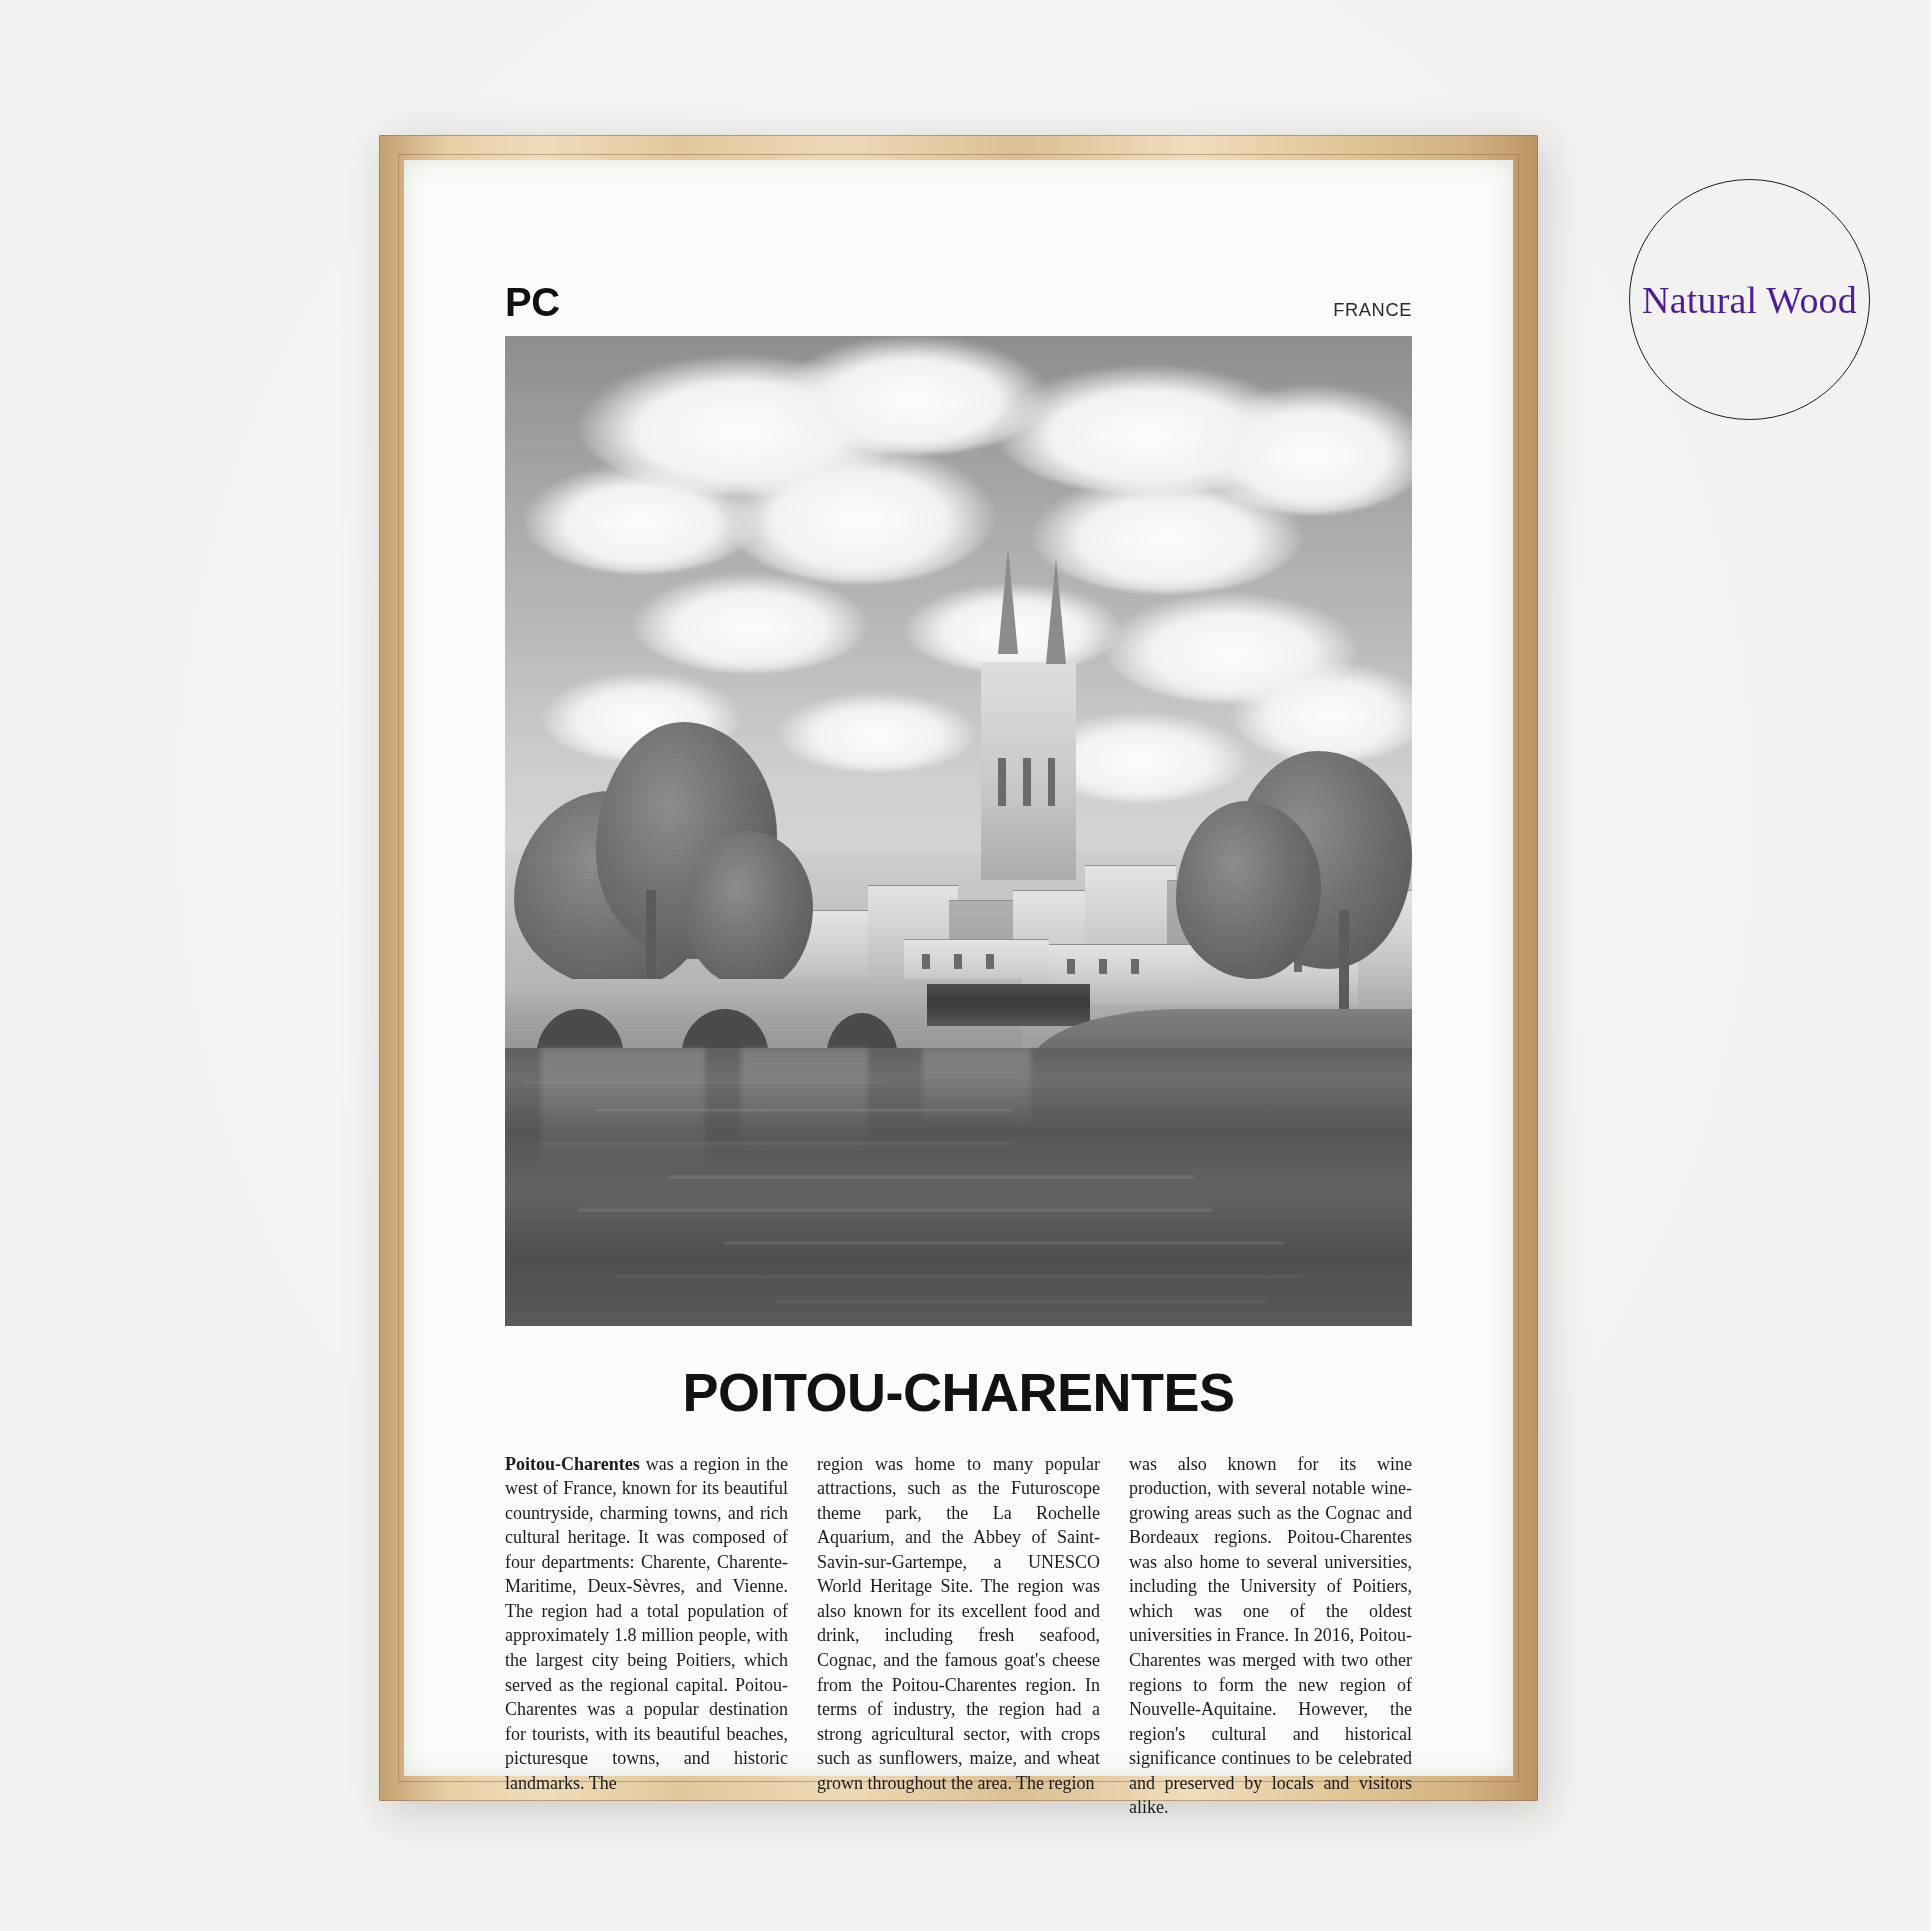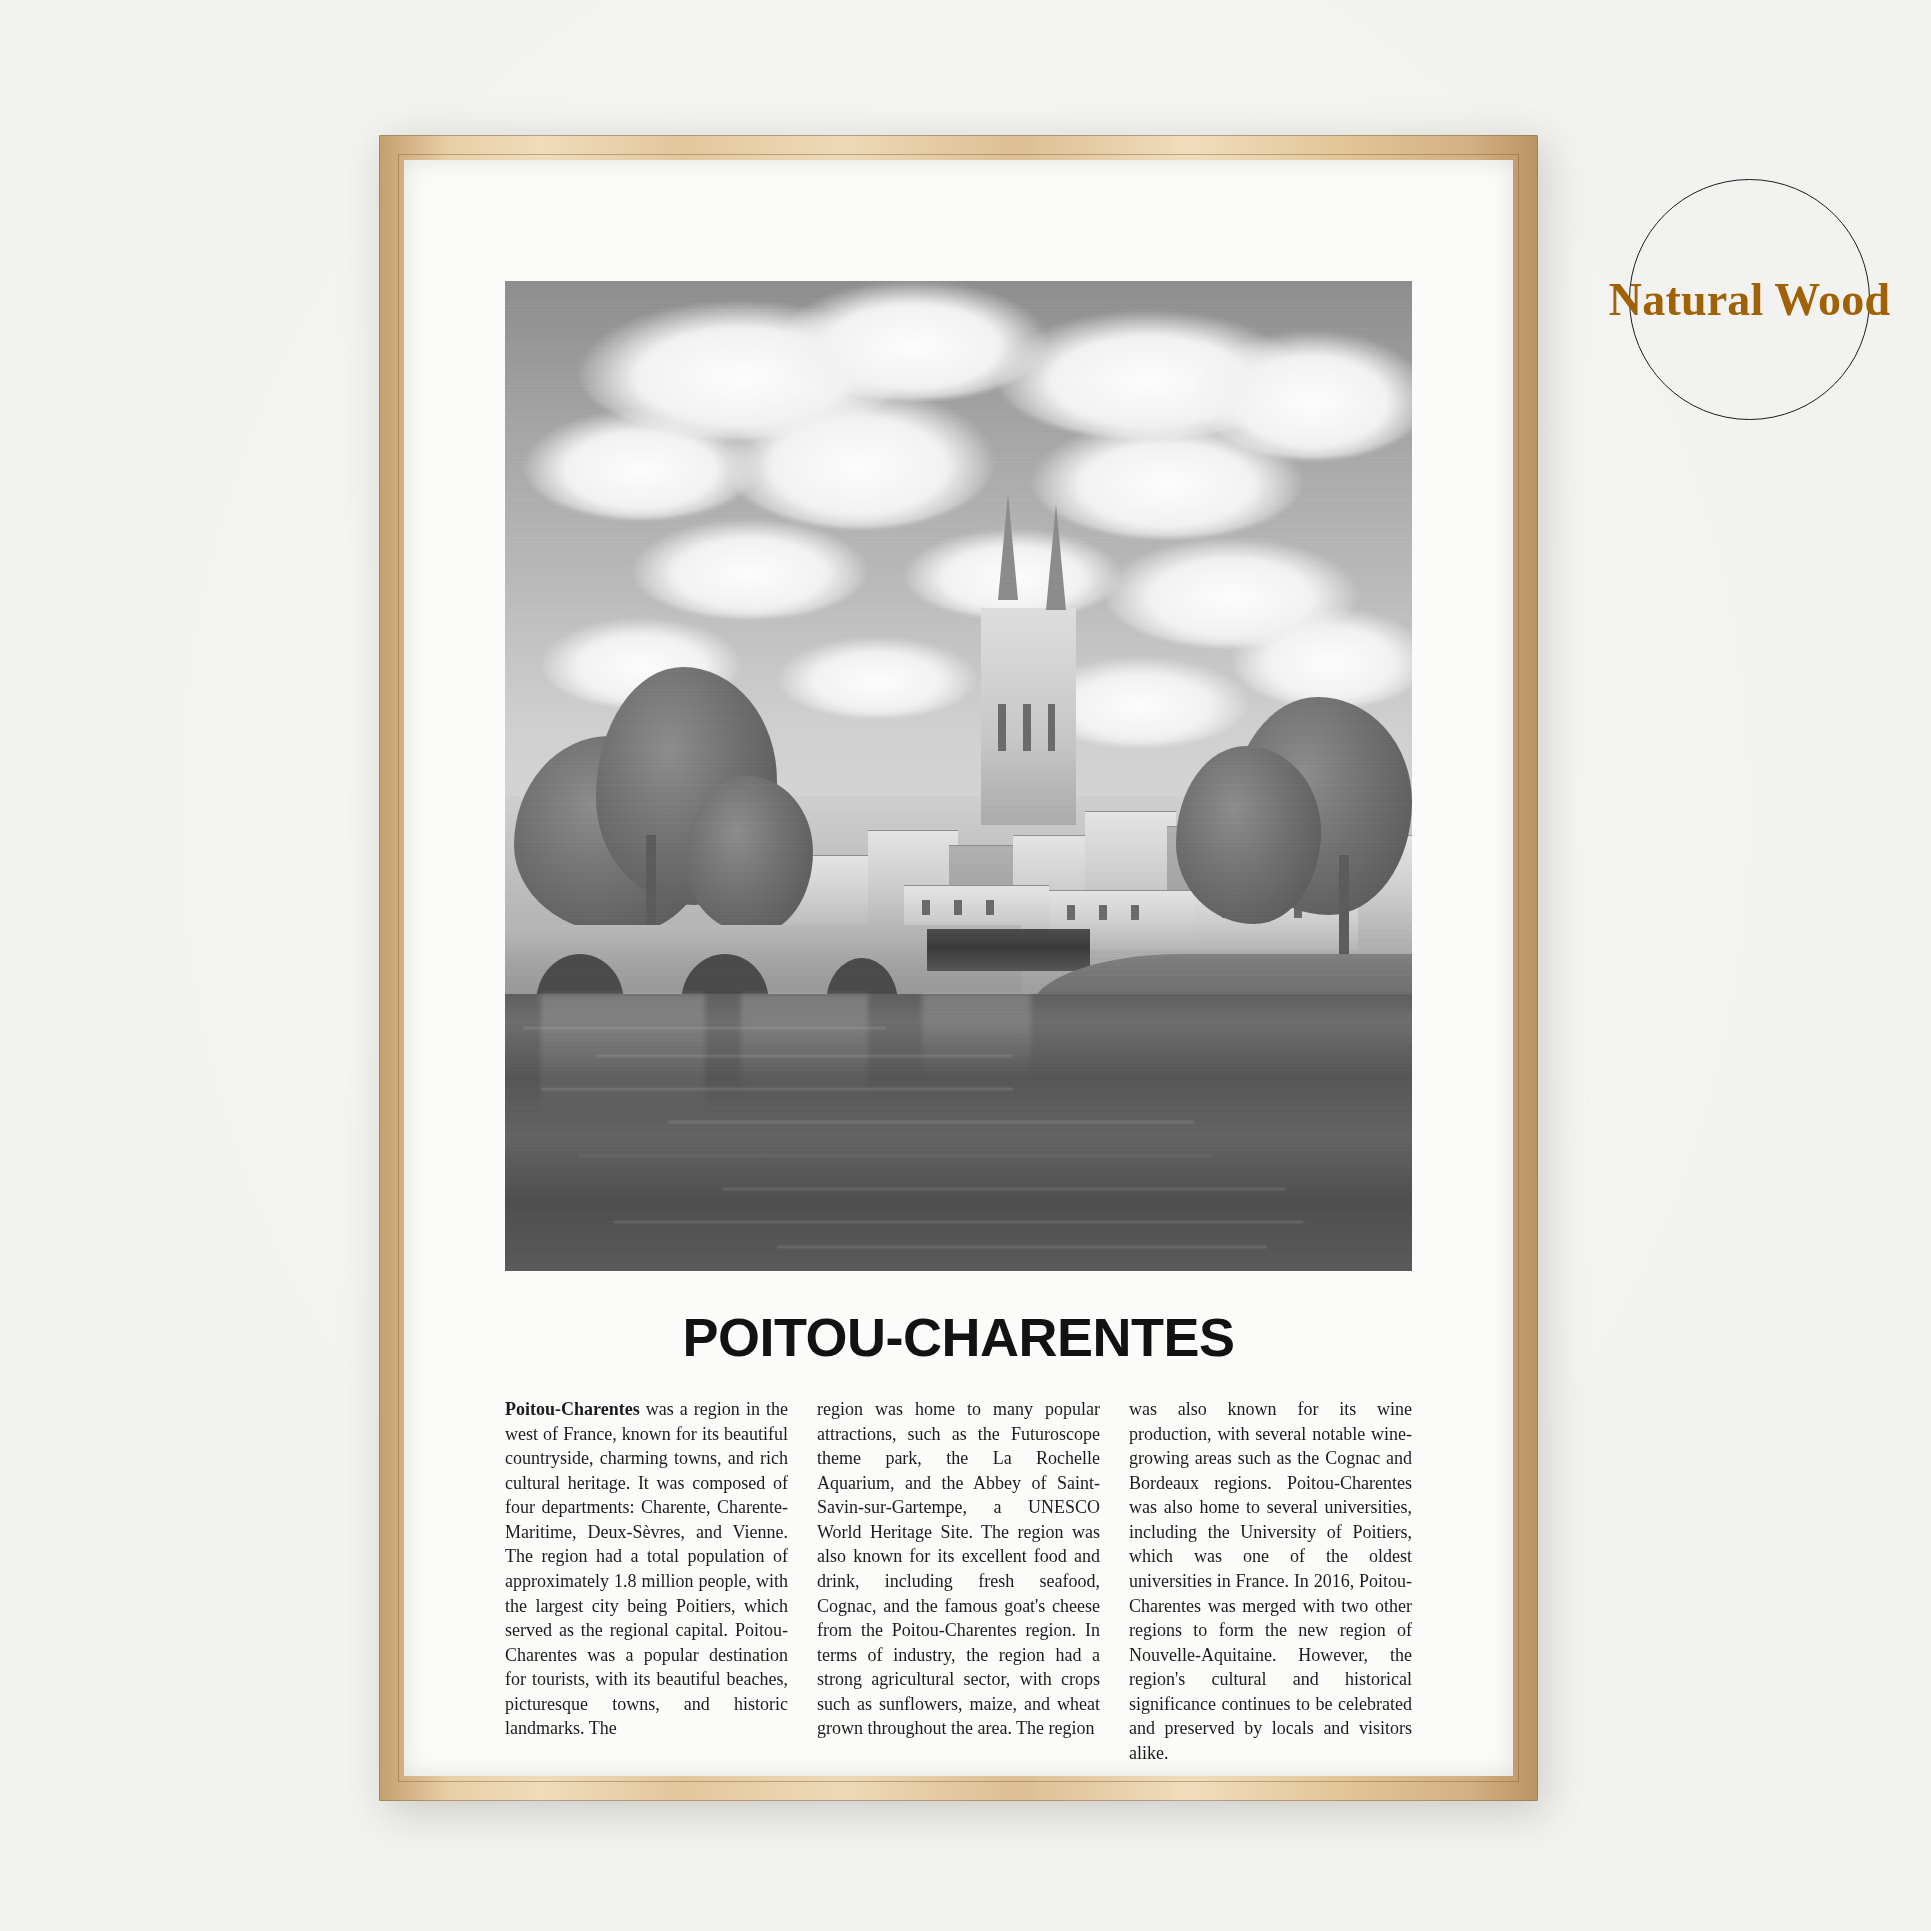--- a/index.html
+++ b/index.html
@@ -25,23 +25,23 @@
     border: 1.9px solid #1c1c1c;
     border-radius: 50%;
     display: flex;
     align-items: center;
     justify-content: center;
     background: transparent;
     box-sizing: border-box;
   }
   #badge span {
     font-family: "Liberation Serif", serif;
-    font-weight: bold;
-    font-size: 46px;
-    color: #a16207;
+    font-weight: normal;
+    font-size: 38px;
+    color: #4c1d95;
     letter-spacing: 0.2px;
     white-space: nowrap;
   }
 
   
   #frame-shadow {
     position: absolute;
     left: 386px;
     top: 143px;
     width: 1159px;
@@ -284,20 +284,24 @@
 <div id="badge">
   <span>Natural Wood</span>
 </div>
 
 <div id="frame-shadow"></div>
 
 <div id="frame">
   <div id="mat">
     <div id="poster">
 
+      <div id="poster-header">
+        <div id="poster-code">PC</div>
+        <div id="poster-country">FRANCE</div>
+      </div>
 
       <div id="photo">
         <div class="ph-layer" id="sky"></div>
 
         <div class="cloud" style="left:8%;  top:2%;  width:36%; height:14%;"></div>
         <div class="cloud" style="left:30%; top:0%;  width:30%; height:12%;"></div>
         <div class="cloud" style="left:54%; top:3%;  width:34%; height:13%;"></div>
         <div class="cloud" style="left:2%;  top:13%; width:26%; height:11%;"></div>
         <div class="cloud" style="left:24%; top:11%; width:30%; height:14%;"></div>
         <div class="cloud" style="left:58%; top:14%; width:30%; height:12%;"></div>

